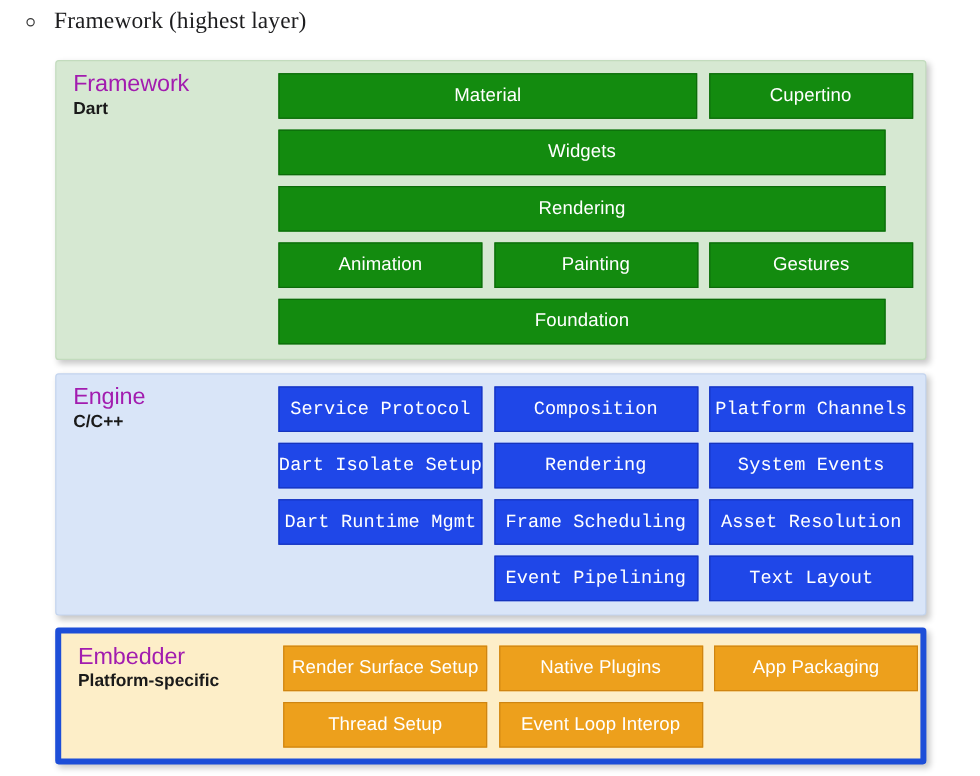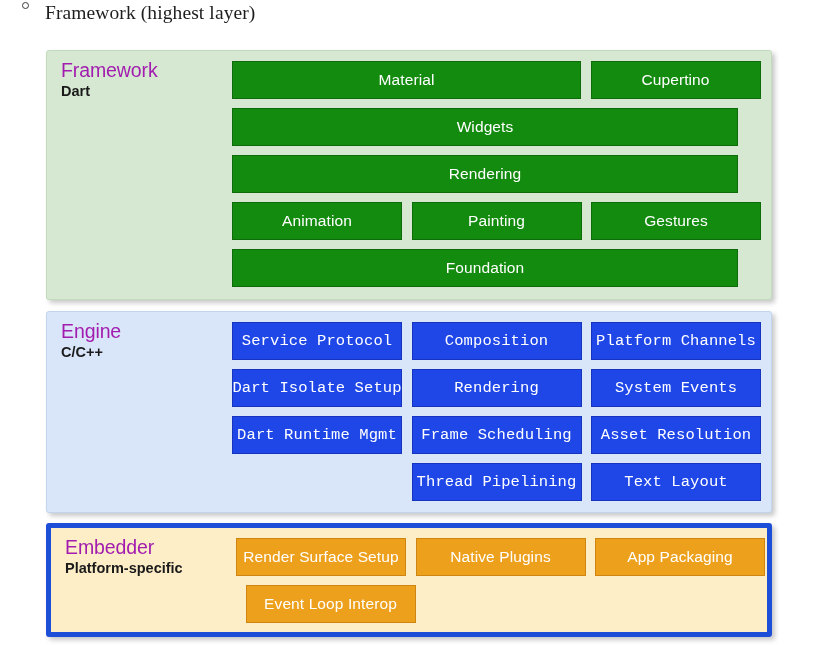--- a/index.html
+++ b/index.html
@@ -17,21 +17,21 @@
   }
 
   
   .caption-line {
     position: absolute;
     left: 0px;
     top: 2px;
     width: 817px;
     height: 32px;
     display: flex;
-    align-items: flex-start;
+    align-items: center;
   }
   .caption-bullet {
     width: 7px;
     height: 7px;
     border: 1.3px solid #3a3a3a;
     border-radius: 50%;
     margin-left: 22px;
     margin-right: 16px;
     box-sizing: border-box;
     flex: none;
@@ -206,38 +206,39 @@
       <div class="block-row">
         <div class="block blk-blue span1">Dart Runtime Mgmt</div>
         <div class="gap"></div>
         <div class="block blk-blue span1">Frame Scheduling</div>
         <div class="gap"></div>
         <div class="block blk-blue span1">Asset Resolution</div>
       </div>
       <div class="block-row">
         <div class="spacer1"></div>
         <div class="gap"></div>
-        <div class="block blk-blue span1">Thread Pipelining</div>
+        <div class="block blk-blue span1">Event Pipelining</div>
         <div class="gap"></div>
         <div class="block blk-blue span1">Text Layout</div>
       </div>
     </div>
 </div>
 
 <div class="layer layer-embedder">
   <div class="layer-label">
     <div class="layer-title">Embedder</div>
     <div class="layer-subtitle">Platform-specific</div>
   </div>
   <div class="blocks">
       <div class="block-row">
         <div class="block blk-orange span1">Render Surface Setup</div>
         <div class="gap"></div>
         <div class="block blk-orange span1">Native Plugins</div>
         <div class="gap"></div>
         <div class="block blk-orange span1">App Packaging</div>
       </div>
       <div class="block-row">
+        <div class="block blk-orange span1">Thread Setup</div>
         <div class="gap"></div>
         <div class="block blk-orange span1">Event Loop Interop</div>
       </div>
     </div>
 </div>
 
 </body></html>

